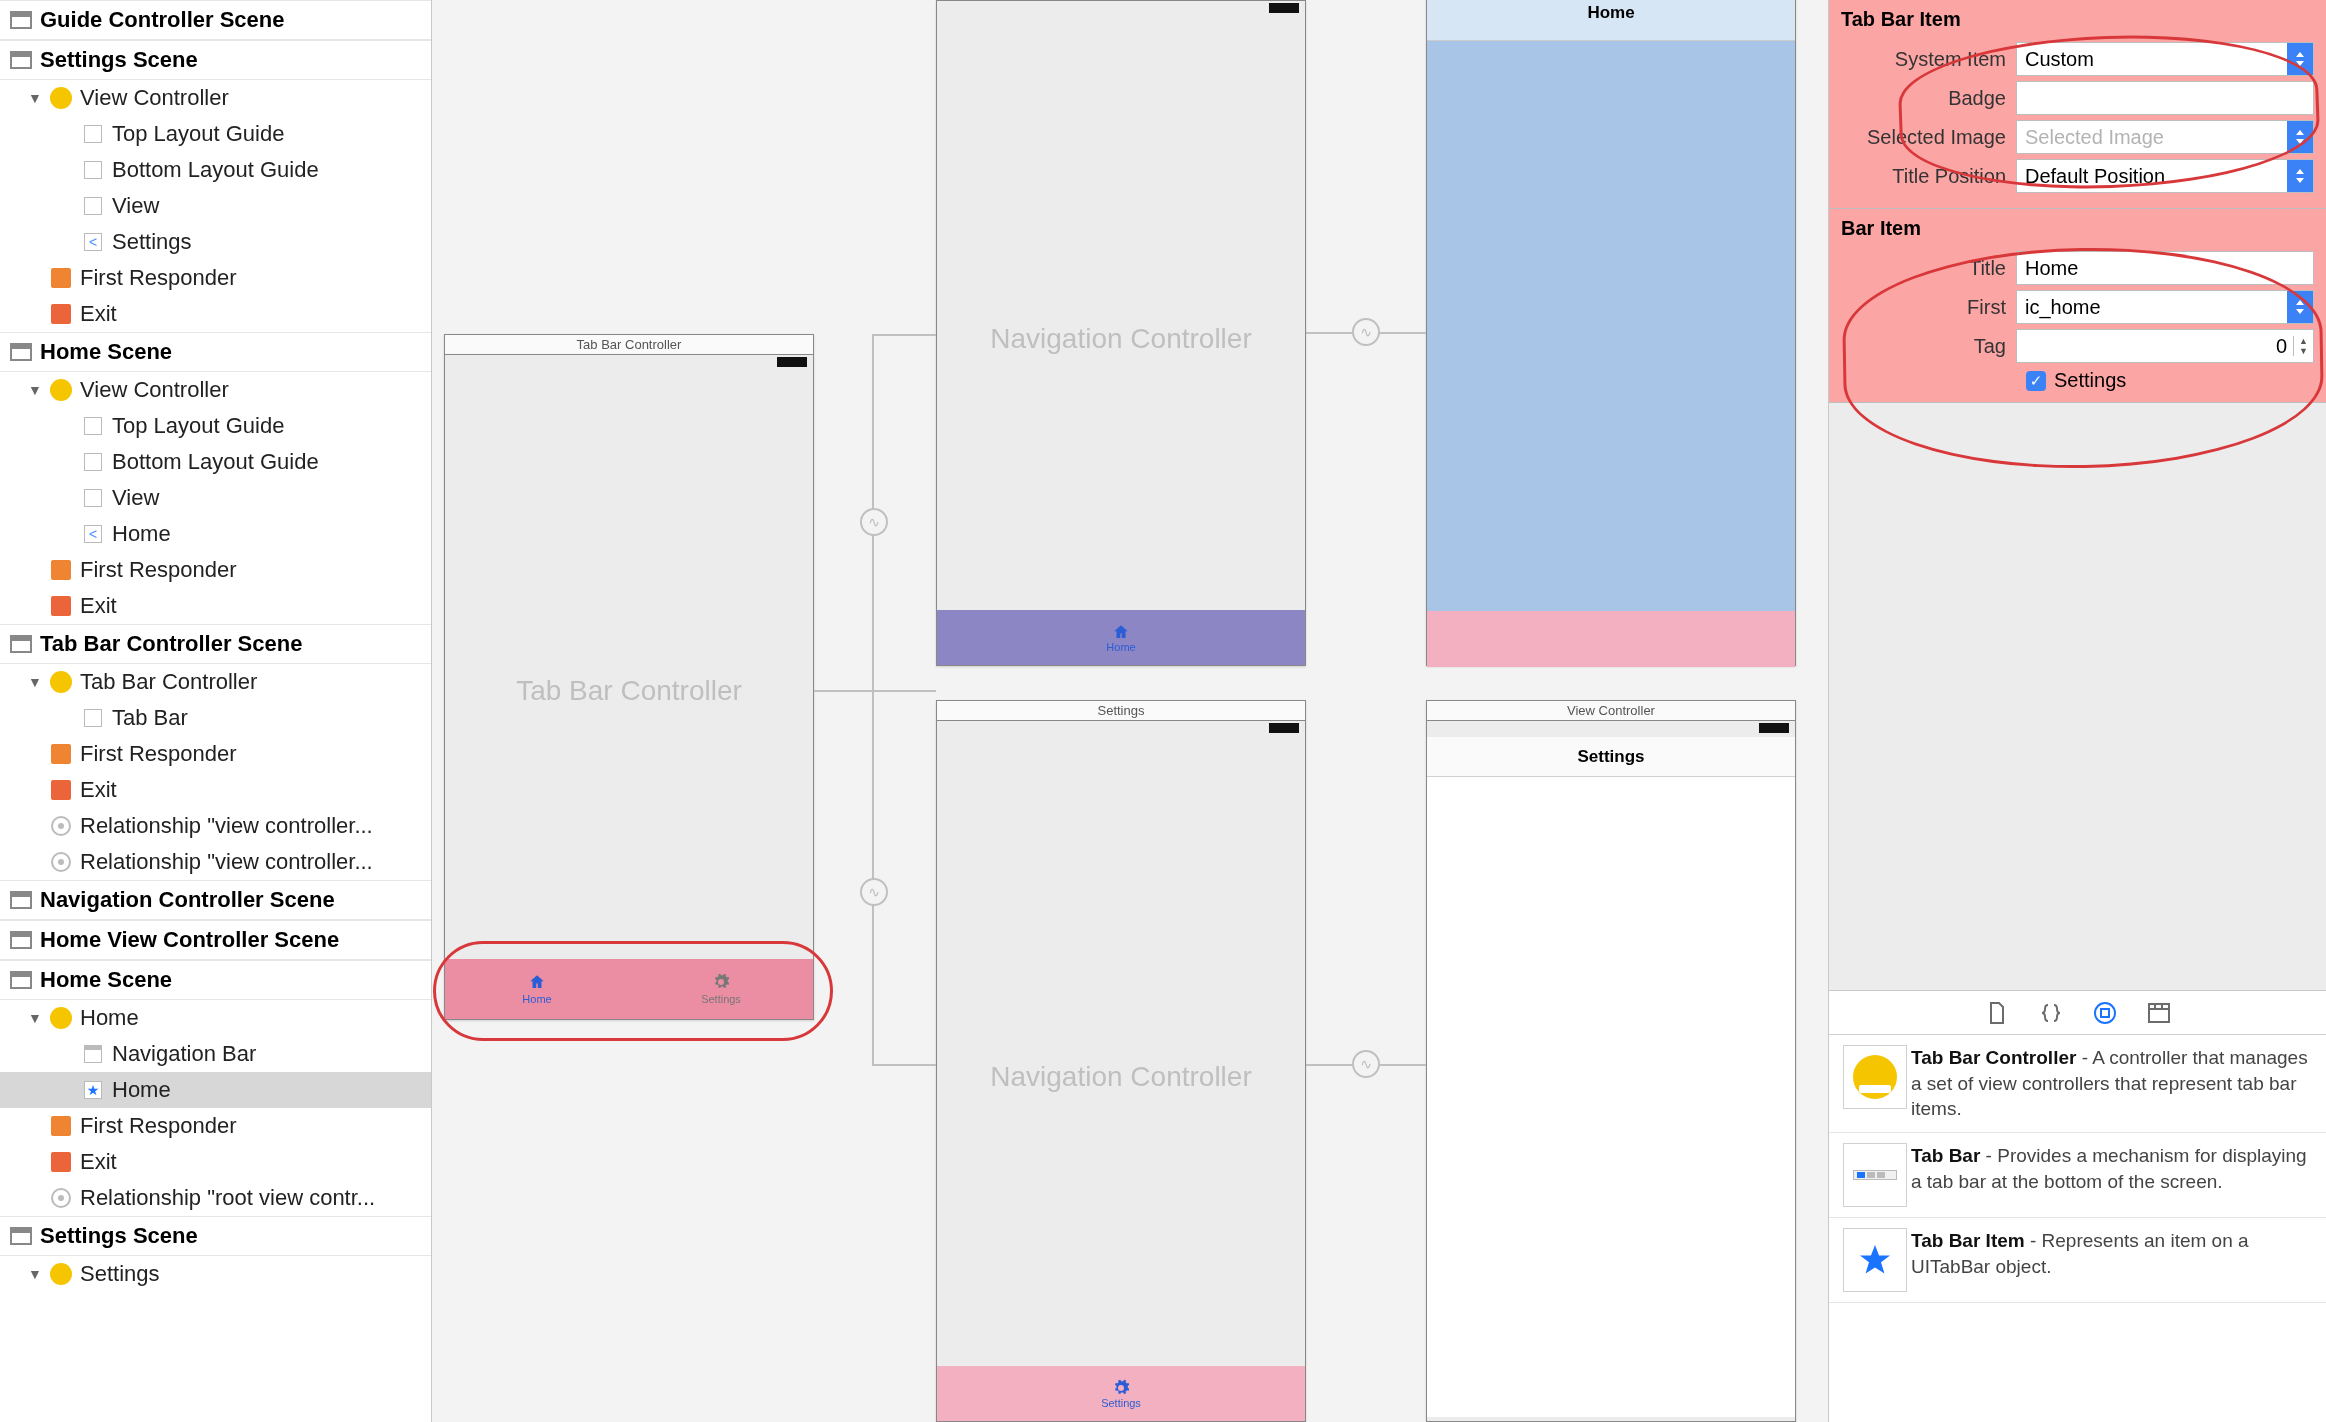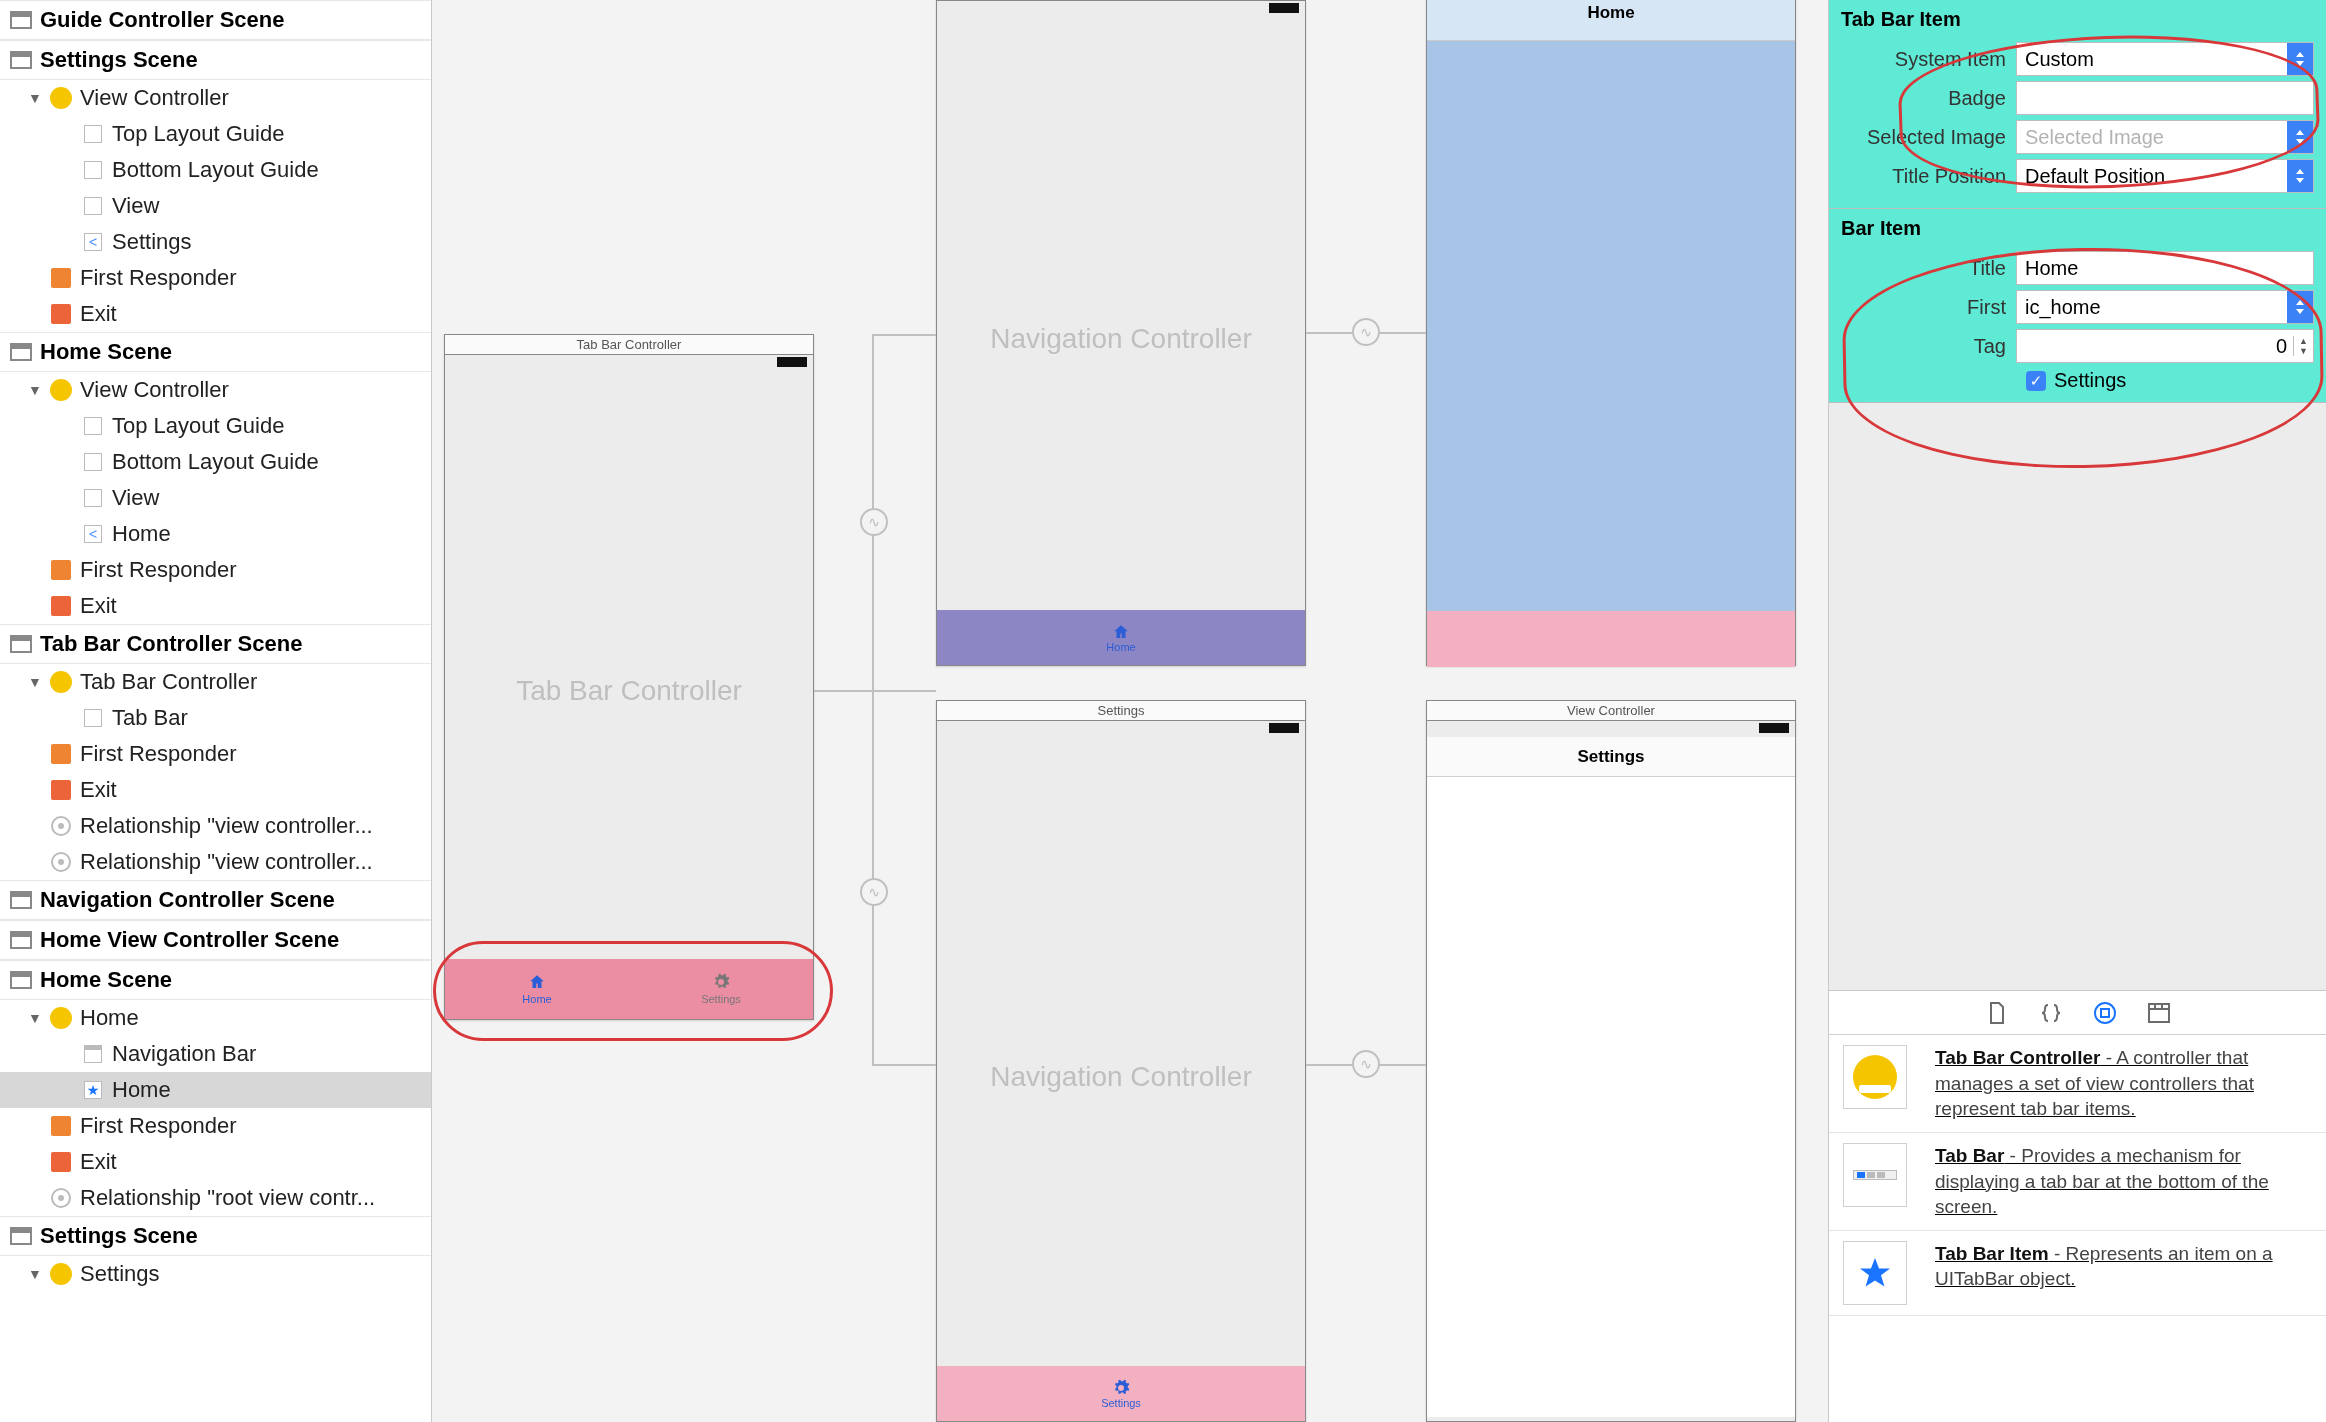--- a/index.html
+++ b/index.html
@@ -40,42 +40,42 @@
 .tabbar .tabitem.active{color:#2a5dd6;}
 .tabbar .tabitem.inactive{color:#777;}
 .navfooter{position:absolute;bottom:0;left:0;right:0;height:55px;display:flex;flex-direction:column;align-items:center;justify-content:center;font-size:11px;}
 .svg-home{width:18px;height:18px;}
 .svg-gear{width:18px;height:18px;}
 .seg-line{position:absolute;background:#c0c0c0;}
 .seg-circle{width:28px;height:28px;border:2px solid #c0c0c0;border-radius:50%;position:absolute;background:#f3f3f3;display:flex;align-items:center;justify-content:center;color:#c0c0c0;font-size:14px;}
 .red-annot{position:absolute;border:3px solid #d8383a;border-radius:50%;pointer-events:none;}
 
 
-#inspector{ width: 498px; display:flex; flex-direction:column; border-left:1px solid #c9c9c9; background:#5eead4;}
+#inspector{ width: 498px; display:flex; flex-direction:column; border-left:1px solid #c9c9c9; background:#fca5a5;}
 .insp-section{border-bottom:1px solid #bdbdbd;padding:6px 12px 10px;}
 .insp-section-title{font-weight:700;font-size:20px;padding:2px 0 6px;}
 .form-row{display:flex;align-items:center;margin:5px 0;}
 .form-row label{width:175px;text-align:right;padding-right:10px;font-size:20px;color:#333;}
 .form-row input[type="text"], .form-row .select{flex:1;height:34px;border:1px solid #bdbdbd;background:#fff;font-size:20px;padding:0 8px;}
 .form-row .select{display:flex;align-items:center;justify-content:space-between;}
 .select .chev{width:26px;height:32px;background:#3b82f6;margin:-8px -8px -8px 4px;display:flex;flex-direction:column;align-items:center;justify-content:center;color:#fff;}
 .stepper{height:34px;border:1px solid #bdbdbd;background:#fff;display:flex;align-items:center;}
 .stepper input{border:none;flex:1;height:100%;text-align:right;font-size:20px;padding-right:6px;}
 .stepper .arrows{width:20px;display:flex;flex-direction:column;}
 .stepper .arrows span{flex:1;display:flex;align-items:center;justify-content:center;font-size:9px;color:#555;border-left:1px solid #bdbdbd;}
 .check-row{display:flex;align-items:center;gap:8px;padding-left:185px;margin-top:6px;font-size:20px;}
 .checkbox{width:20px;height:20px;background:#3b82f6;border-radius:4px;display:flex;align-items:center;justify-content:center;color:#fff;font-size:15px;}
 .red-scribble{position:absolute;border:3px solid #d8383a;pointer-events:none;border-radius:50% / 40%;}
 #insp-gap{flex:1;background:#ececec;}
 #library{height:432px;border-top:1px solid #c9c9c9;background:#fff;display:flex;flex-direction:column;}
 .lib-tabs{height:44px;border-bottom:1px solid #d0d0d0;display:flex;align-items:center;justify-content:center;gap:28px;}
 .lib-tab{width:26px;height:26px;display:flex;align-items:center;justify-content:center;color:#6b6b6b;}
 .lib-tab.active{color:#1a74ff;}
 .lib-list{flex:1;overflow-y:auto;}
-.lib-item{display:flex;gap:28px;padding:10px 14px;border-bottom:1px solid #e5e5e5;text-decoration:underline;}
+.lib-item{display:flex;gap:4px;padding:10px 14px;border-bottom:1px solid #e5e5e5;}
 .lib-thumb{width:64px;height:64px;border:1px solid #d0d0d0;background:#fff;display:flex;align-items:center;justify-content:center;flex:none;}
 .lib-desc{font-size:19px;color:#444;line-height:1.35;}
 .lib-desc b{color:#111;}
 .thumb-tbc{width:44px;height:44px;border-radius:50%;background:#f5c500;position:relative;}
 .thumb-tbc::after{content:"";position:absolute;left:6px;right:6px;bottom:6px;height:8px;background:#fff;border-radius:2px;}
 .thumb-tb{width:44px;display:flex;flex-direction:column;}
 .thumb-tb .bar{height:10px;background:#f0f0f0;border:1px solid #bbb;display:flex;align-items:center;padding:0 3px;gap:2px;}
 .thumb-tb .s{width:8px;height:6px;background:#1a74ff;}
 .thumb-tbi{color:#1a74ff;}
 </style>

